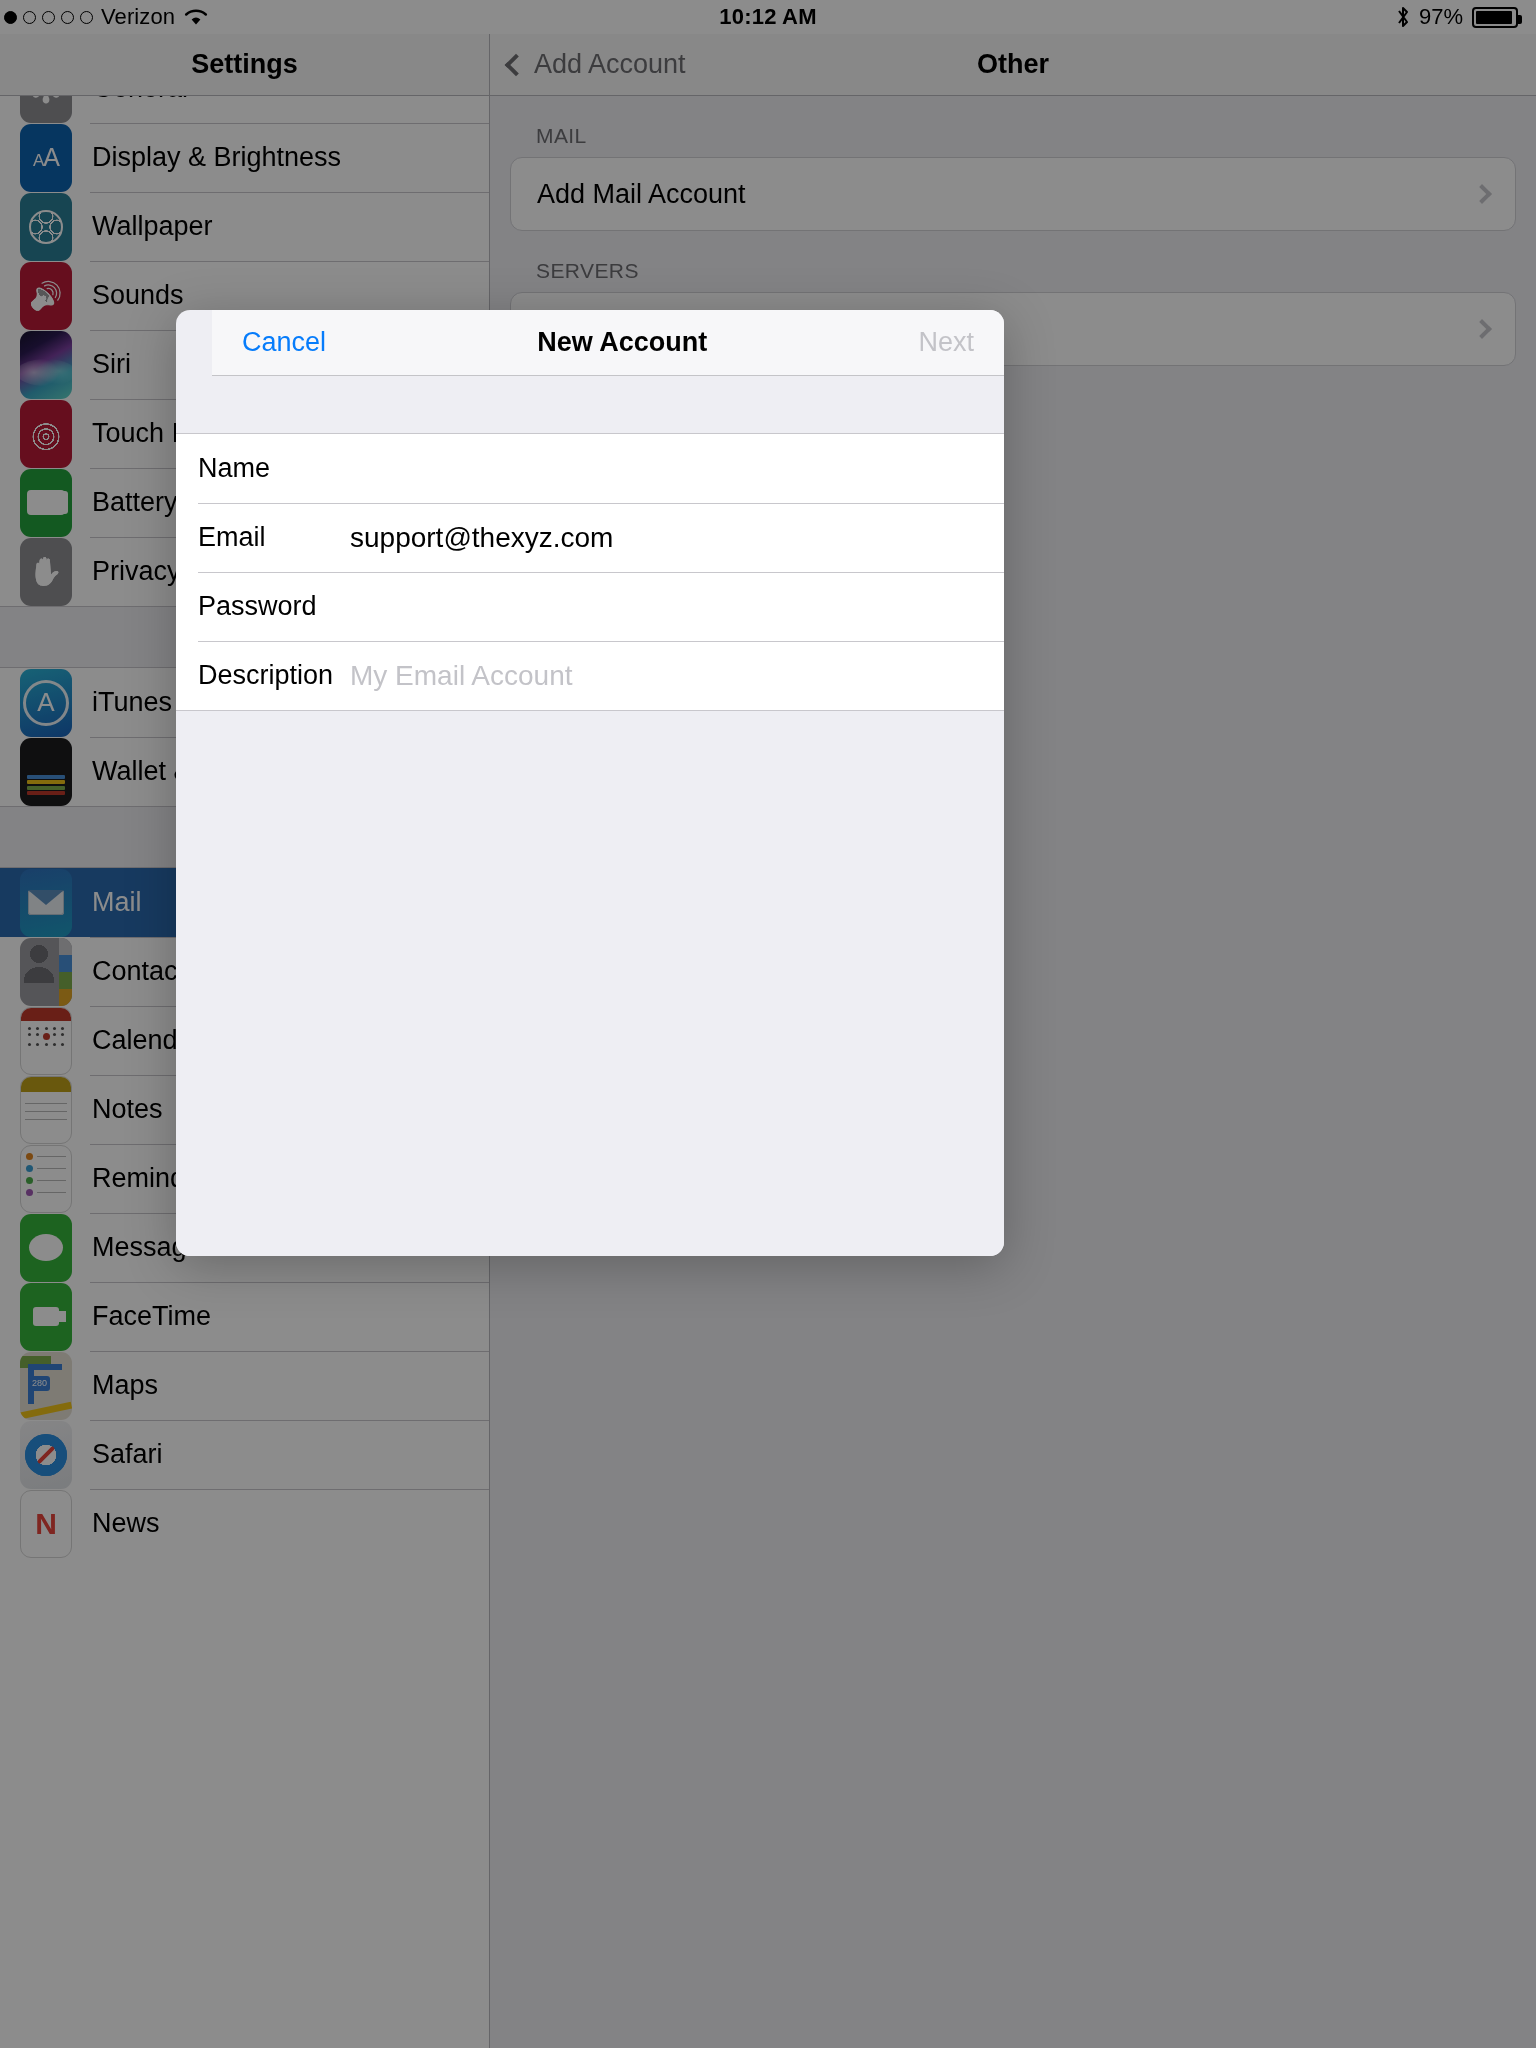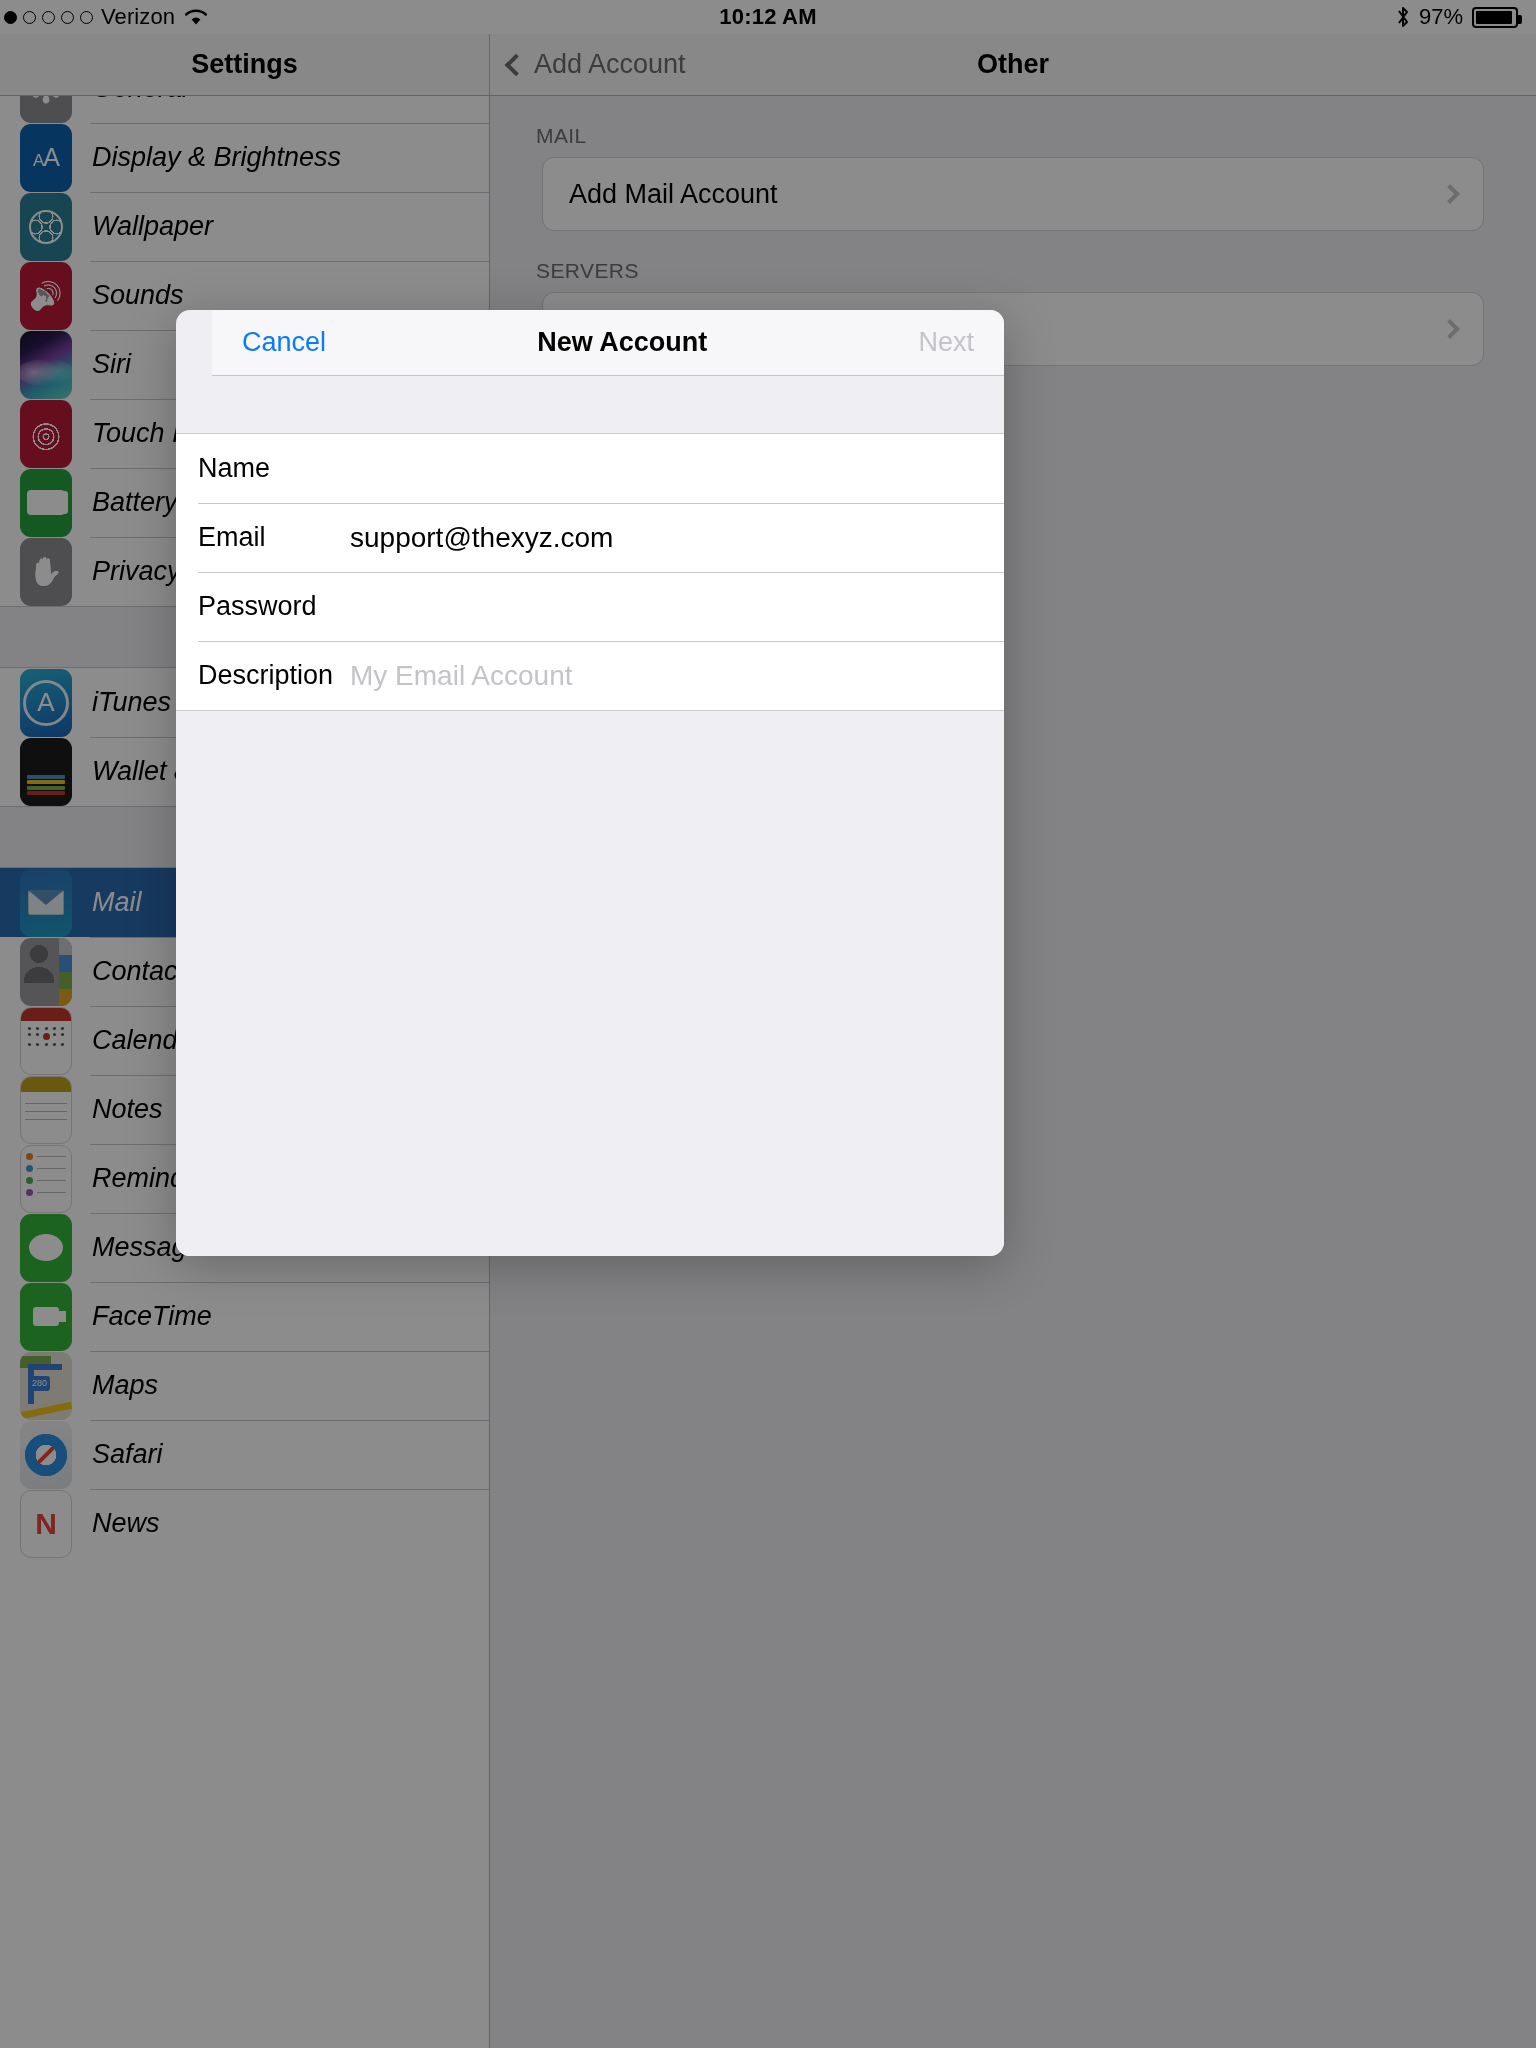--- a/index.html
+++ b/index.html
@@ -72,21 +72,21 @@
   .srow {
     height:69px; display:flex; align-items:center; gap:20px;
     padding-left:20px; position:relative; background:#fff;
   }
   .srow + .srow::before {
     content:""; position:absolute; left:90px; right:0; top:0; height:1px; background:#c8c7cc;
   }
   .srow.selected { background:#2a6bb0; }
   .srow.selected .slabel { color:#fff; }
   .gap { height:62px; background:#eeeef3; border-top:1px solid #c8c7cc; border-bottom:1px solid #c8c7cc; }
-  .slabel { font-size:27px; color:#000; white-space:nowrap;font-style:italic; }
+  .slabel { font-size:27px; color:#000; white-space:nowrap; }
   .icn { width:52px; height:68px; border-radius:11px; flex:0 0 52px; position:relative; overflow:hidden; }
 
   
   .ic-general { background:#8e8e93; }
   .ic-general::after {
     content:"✻"; position:absolute; inset:0; color:#fff; font-size:40px;
     display:flex; align-items:center; justify-content:center;
   }
   .ic-display { background:#0c63b0; display:flex; align-items:center; justify-content:center; }
   .ic-display span { color:#fff; font-size:17px; letter-spacing:-1px; }
@@ -197,21 +197,21 @@
     position:absolute; width:22px; height:4px; background:#e8453c;
     transform:rotate(-45deg); border-radius:2px;
   }
   .ic-news { background:#fff; border:1px solid #d6d6d6; display:flex; align-items:center; justify-content:center; }
   .ic-news::after { content:"N"; font-size:30px; color:#e8453c; font-weight:bold; }
 
   
   .rp-body { position:absolute; top:62px; left:0; right:0; bottom:0; }
   .group-hdr { font-size:21px; color:#6d6d72; padding:28px 0 9px 46px; letter-spacing:.4px; }
   .card {
-    margin:0 52px; background:#fff; border-radius:12px;
+    margin:0 20px; background:#fff; border-radius:12px;
     border:1px solid #d1d1d6; overflow:hidden;
   }
   .card-row {
     height:72px; display:flex; align-items:center; justify-content:space-between;
     padding:0 26px; font-size:27px; color:#000;
   }
   .chev { width:14px; height:14px; border-top:4px solid #c7c7cc; border-right:4px solid #c7c7cc; transform:rotate(45deg); }
 
   
   .modal {

